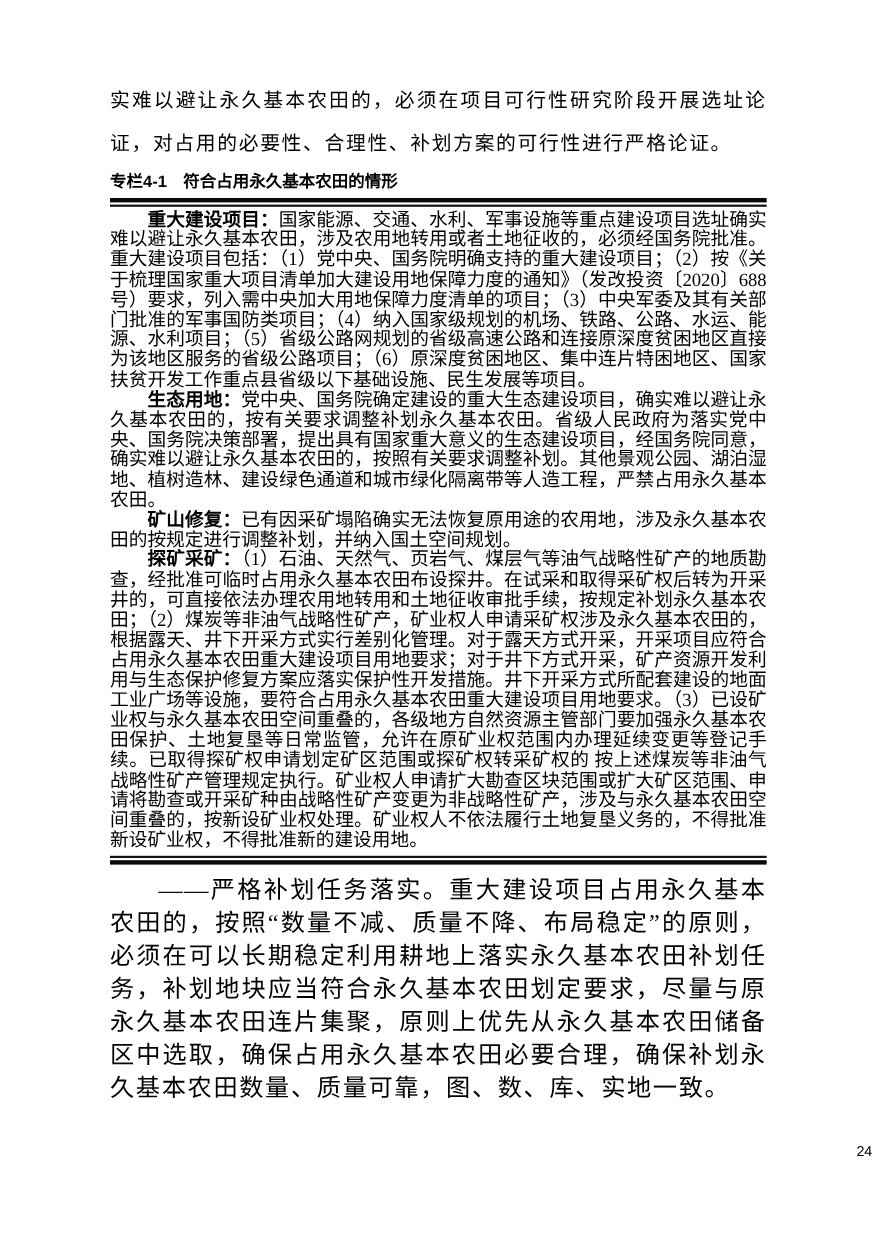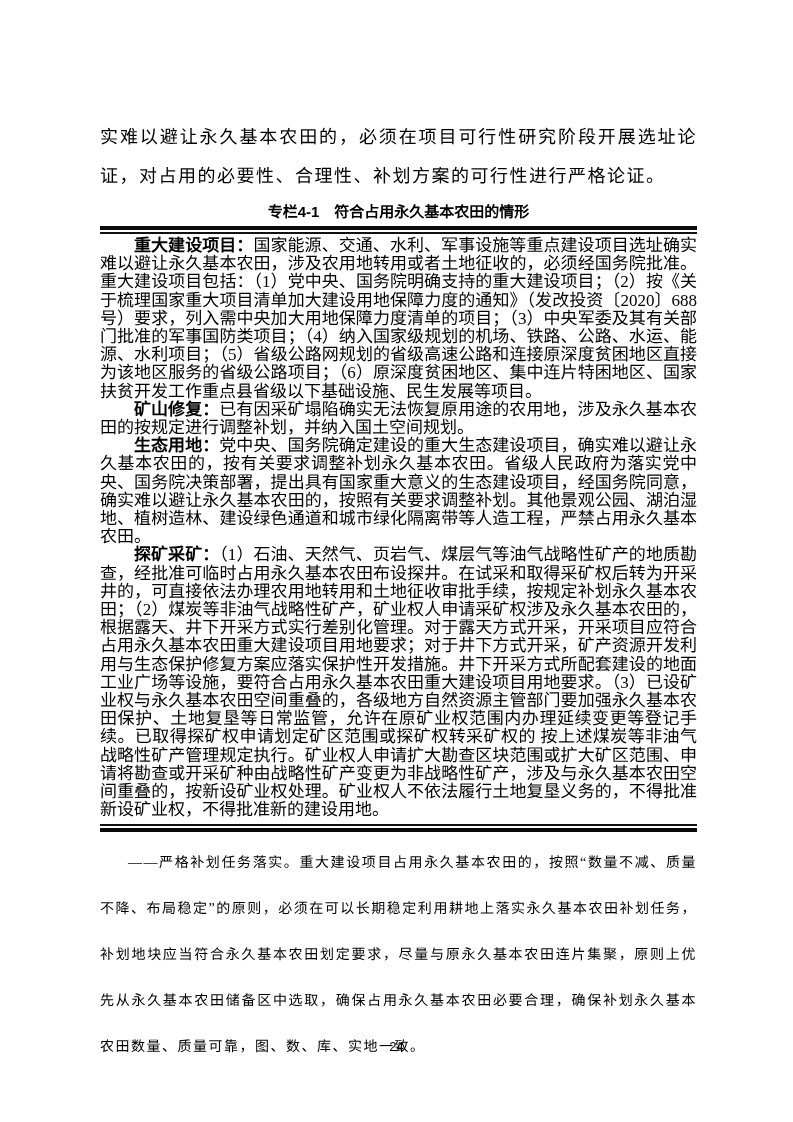--- a/index.html
+++ b/index.html
@@ -6,36 +6,35 @@
     margin: 0;
     padding: 0;
     background: #ffffff;
   }
   .page {
     position: relative;
     width: 793px;
     height: 1122px;
     background: #ffffff;
     box-sizing: border-box;
-    padding: 118px 96px 0 100px;
+    padding: 72px 96px 0 100px;
     font-family: "Liberation Serif", "DejaVu Serif", serif;
     color: #000000;
     overflow: hidden;
   }
   .intro {
     margin: 0;
     font-size: 18px;
     line-height: 39px;
     letter-spacing: 1.5px;
     text-align: justify;
     text-justify: inter-ideograph;
   }
   .box-title {
     margin-top: 6px;
-    text-align: center;
     font-size: 15px;
     line-height: 20px;
     font-weight: bold;
     font-family: "Liberation Sans", "DejaVu Sans", sans-serif;
   }
   .rule { height: 0; border: 0; margin: 0; }
   .rule-thick { border-top: 4px solid #0a0a0a; }
   .rule-thin  { border-top: 2px solid #111111; }
   .rule-top-thin  { margin-top: 2px; }
   .rule-bot-thick { margin-top: 2px; }
@@ -50,55 +49,55 @@
   .box-para {
     margin: 0;
     text-indent: 2em;
   }
   .box-para b {
     font-family: "Liberation Sans", "DejaVu Sans", sans-serif;
     font-weight: bold;
   }
   .closing {
     margin: 8px 0 0 0;
-    font-size: 14px;
-    line-height: 46px;
+    font-size: 22px;
+    line-height: 30px;
     letter-spacing: 1.5px;
     text-indent: 2em;
     text-align: justify;
     text-justify: inter-ideograph;
   }
   .page-number {
     position: absolute;
     bottom: 68px;
     left: 0;
     width: 100%;
-    text-align: center;
+    text-align: right;
     font-size: 13px;
     font-family: "Liberation Sans", "DejaVu Sans", sans-serif;
     color: #000000;
   }
 </style>
 </head>
 <body>
 
 <div class="page">
 
   <p class="intro">实难以避让永久基本农田的，必须在项目可行性研究阶段开展选址论证，对占用的必要性、合理性、补划方案的可行性进行严格论证。</p>
 
   <div class="box-title">专栏4-1　符合占用永久基本农田的情形</div>
 
   <div>
     <div class="rule rule-thick box-rule-top"></div>
     <div class="rule rule-thin rule-top-thin"></div>
 
     <div class="box-body">
       <p class="box-para"><b>重大建设项目：</b><span>国家能源、交通、水利、军事设施等重点建设项目选址确实难以避让永久基本农田，涉及农用地转用或者土地征收的，必须经国务院批准。重大建设项目包括：（1）党中央、国务院明确支持的重大建设项目；（2）按《关于梳理国家重大项目清单加大建设用地保障力度的通知》（发改投资〔2020〕688 号）要求，列入需中央加大用地保障力度清单的项目；（3）中央军委及其有关部门批准的军事国防类项目；（4）纳入国家级规划的机场、铁路、公路、水运、能源、水利项目；（5）省级公路网规划的省级高速公路和连接原深度贫困地区直接为该地区服务的省级公路项目；（6）原深度贫困地区、集中连片特困地区、国家扶贫开发工作重点县省级以下基础设施、民生发展等项目。</span></p>
+      <p class="box-para"><b>生态用地：</b><span>党中央、国务院确定建设的重大生态建设项目，确实难以避让永久基本农田的，按有关要求调整补划永久基本农田。省级人民政府为落实党中央、国务院决策部署，提出具有国家重大意义的生态建设项目，经国务院同意，确实难以避让永久基本农田的，按照有关要求调整补划。其他景观公园、湖泊湿地、植树造林、建设绿色通道和城市绿化隔离带等人造工程，严禁占用永久基本农田。</span></p>
       <p class="box-para"><b>矿山修复：</b><span>已有因采矿塌陷确实无法恢复原用途的农用地，涉及永久基本农田的按规定进行调整补划，并纳入国土空间规划。</span></p>
-      <p class="box-para"><b>生态用地：</b><span>党中央、国务院确定建设的重大生态建设项目，确实难以避让永久基本农田的，按有关要求调整补划永久基本农田。省级人民政府为落实党中央、国务院决策部署，提出具有国家重大意义的生态建设项目，经国务院同意，确实难以避让永久基本农田的，按照有关要求调整补划。其他景观公园、湖泊湿地、植树造林、建设绿色通道和城市绿化隔离带等人造工程，严禁占用永久基本农田。</span></p>
       <p class="box-para"><b>探矿采矿：</b><span>（1）石油、天然气、页岩气、煤层气等油气战略性矿产的地质勘查，经批准可临时占用永久基本农田布设探井。在试采和取得采矿权后转为开采井的，可直接依法办理农用地转用和土地征收审批手续，按规定补划永久基本农田；（2）煤炭等非油气战略性矿产，矿业权人申请采矿权涉及永久基本农田的，根据露天、井下开采方式实行差别化管理。对于露天方式开采，开采项目应符合占用永久基本农田重大建设项目用地要求；对于井下方式开采，矿产资源开发利用与生态保护修复方案应落实保护性开发措施。井下开采方式所配套建设的地面工业广场等设施，要符合占用永久基本农田重大建设项目用地要求。（3）已设矿业权与永久基本农田空间重叠的，各级地方自然资源主管部门要加强永久基本农田保护、土地复垦等日常监管，允许在原矿业权范围内办理延续变更等登记手续。已取得探矿权申请划定矿区范围或探矿权转采矿权的 按上述煤炭等非油气战略性矿产管理规定执行。矿业权人申请扩大勘查区块范围或扩大矿区范围、申请将勘查或开采矿种由战略性矿产变更为非战略性矿产，涉及与永久基本农田空间重叠的，按新设矿业权处理。矿业权人不依法履行土地复垦义务的，不得批准新设矿业权，不得批准新的建设用地。</span></p>
     </div>
 
     <div class="rule rule-thin"></div>
     <div class="rule rule-thick rule-bot-thick"></div>
   </div>
 
   <p class="closing">——严格补划任务落实。重大建设项目占用永久基本农田的，按照“数量不减、质量不降、布局稳定”的原则，必须在可以长期稳定利用耕地上落实永久基本农田补划任务，补划地块应当符合永久基本农田划定要求，尽量与原永久基本农田连片集聚，原则上优先从永久基本农田储备区中选取，确保占用永久基本农田必要合理，确保补划永久基本农田数量、质量可靠，图、数、库、实地一致。</p>
 
   <div class="page-number">24</div>

